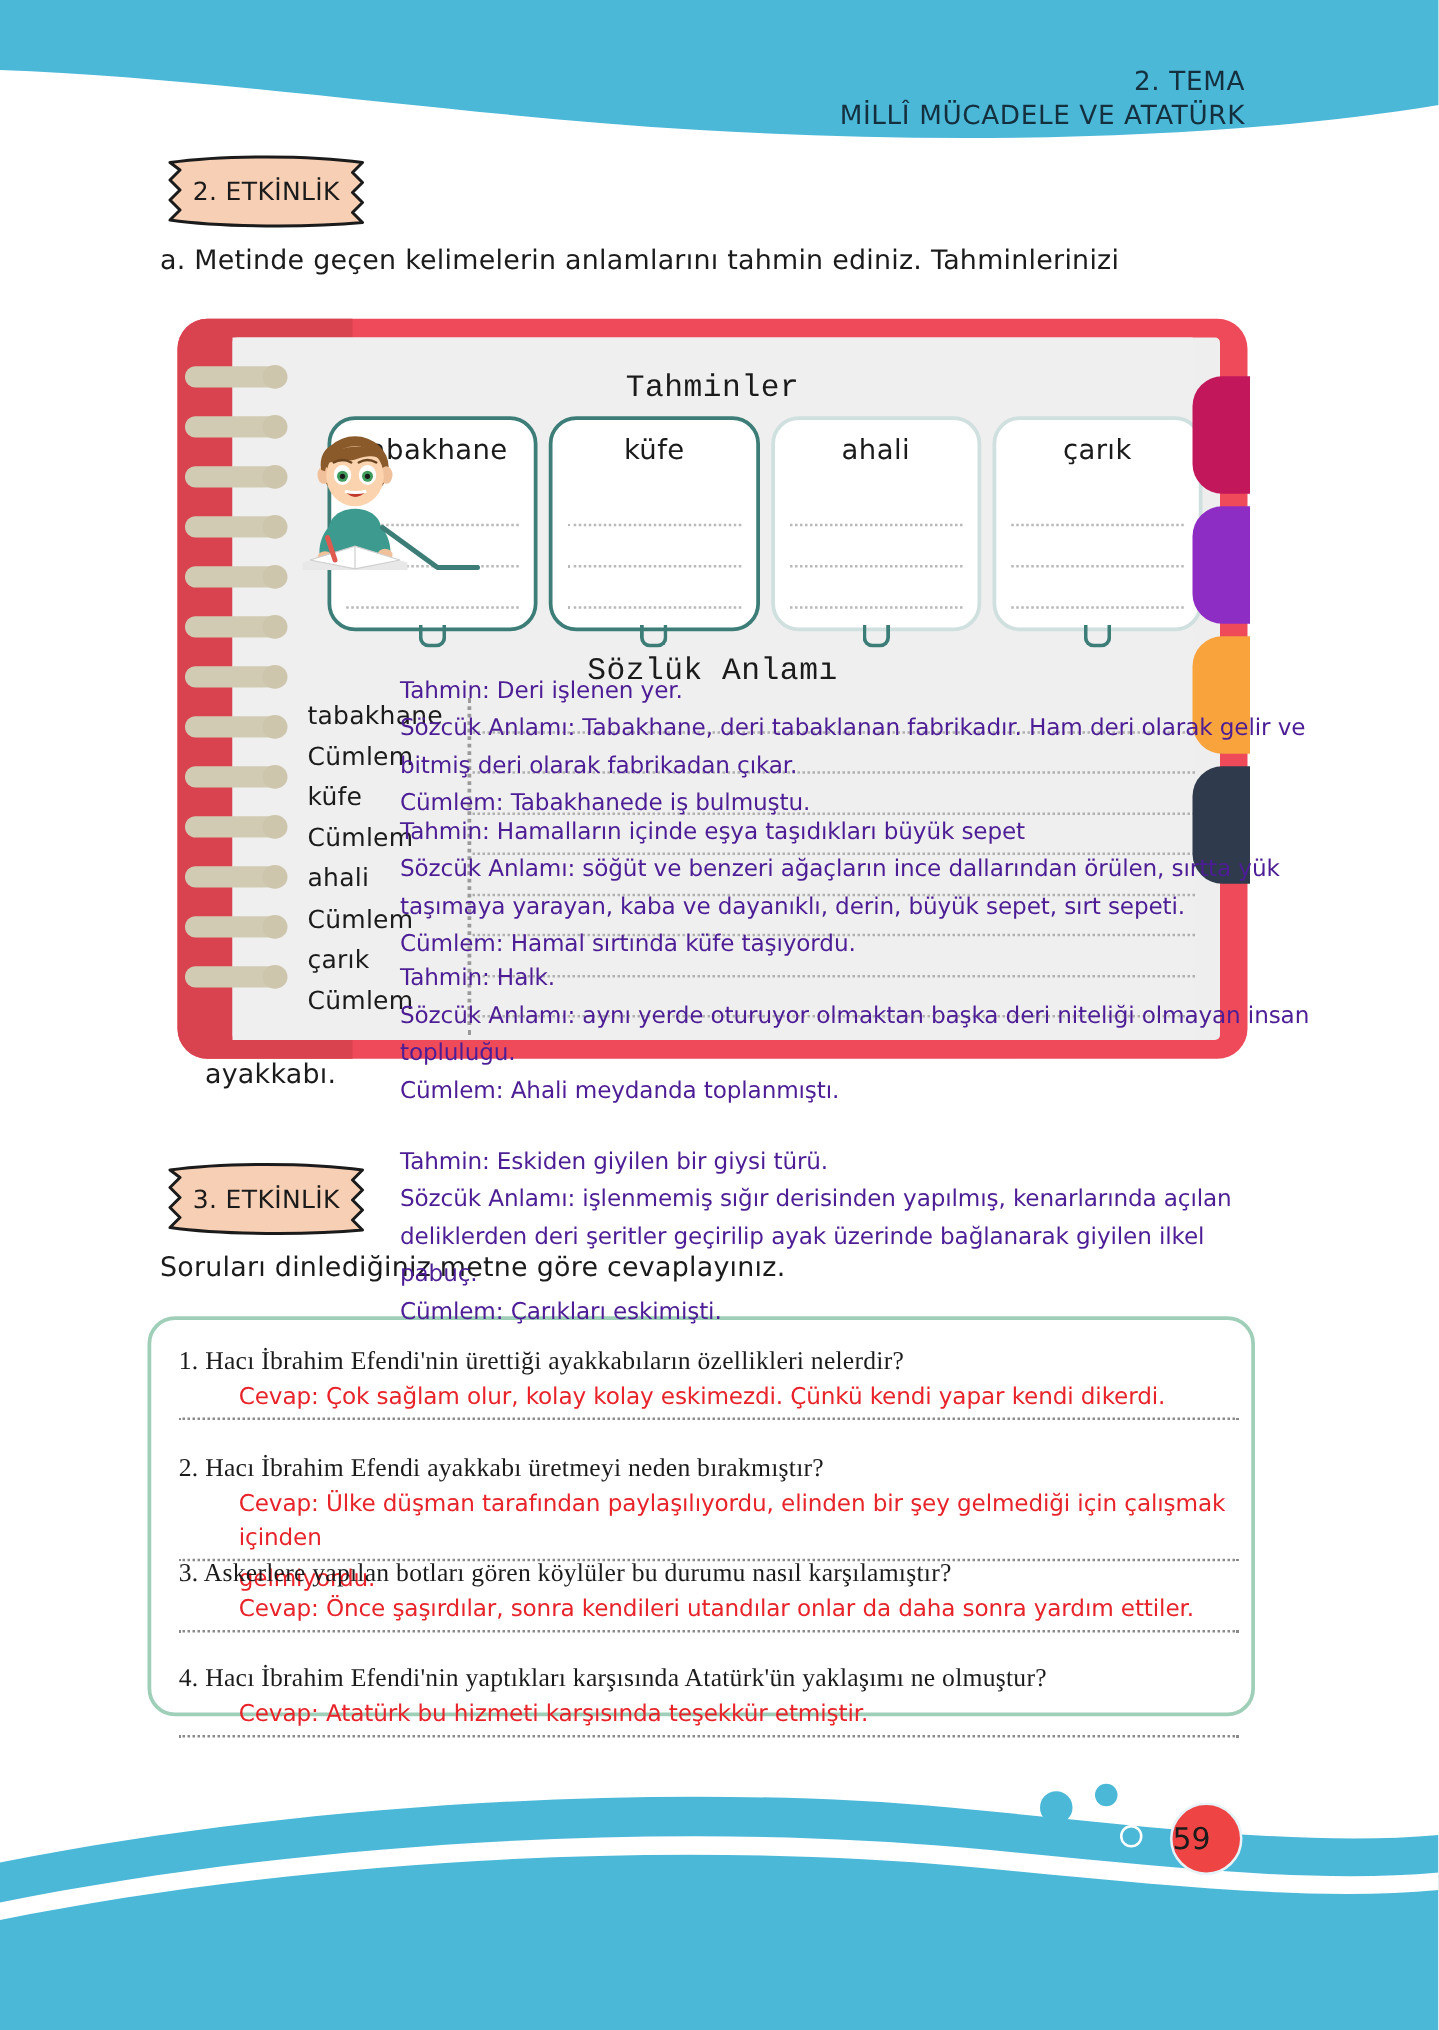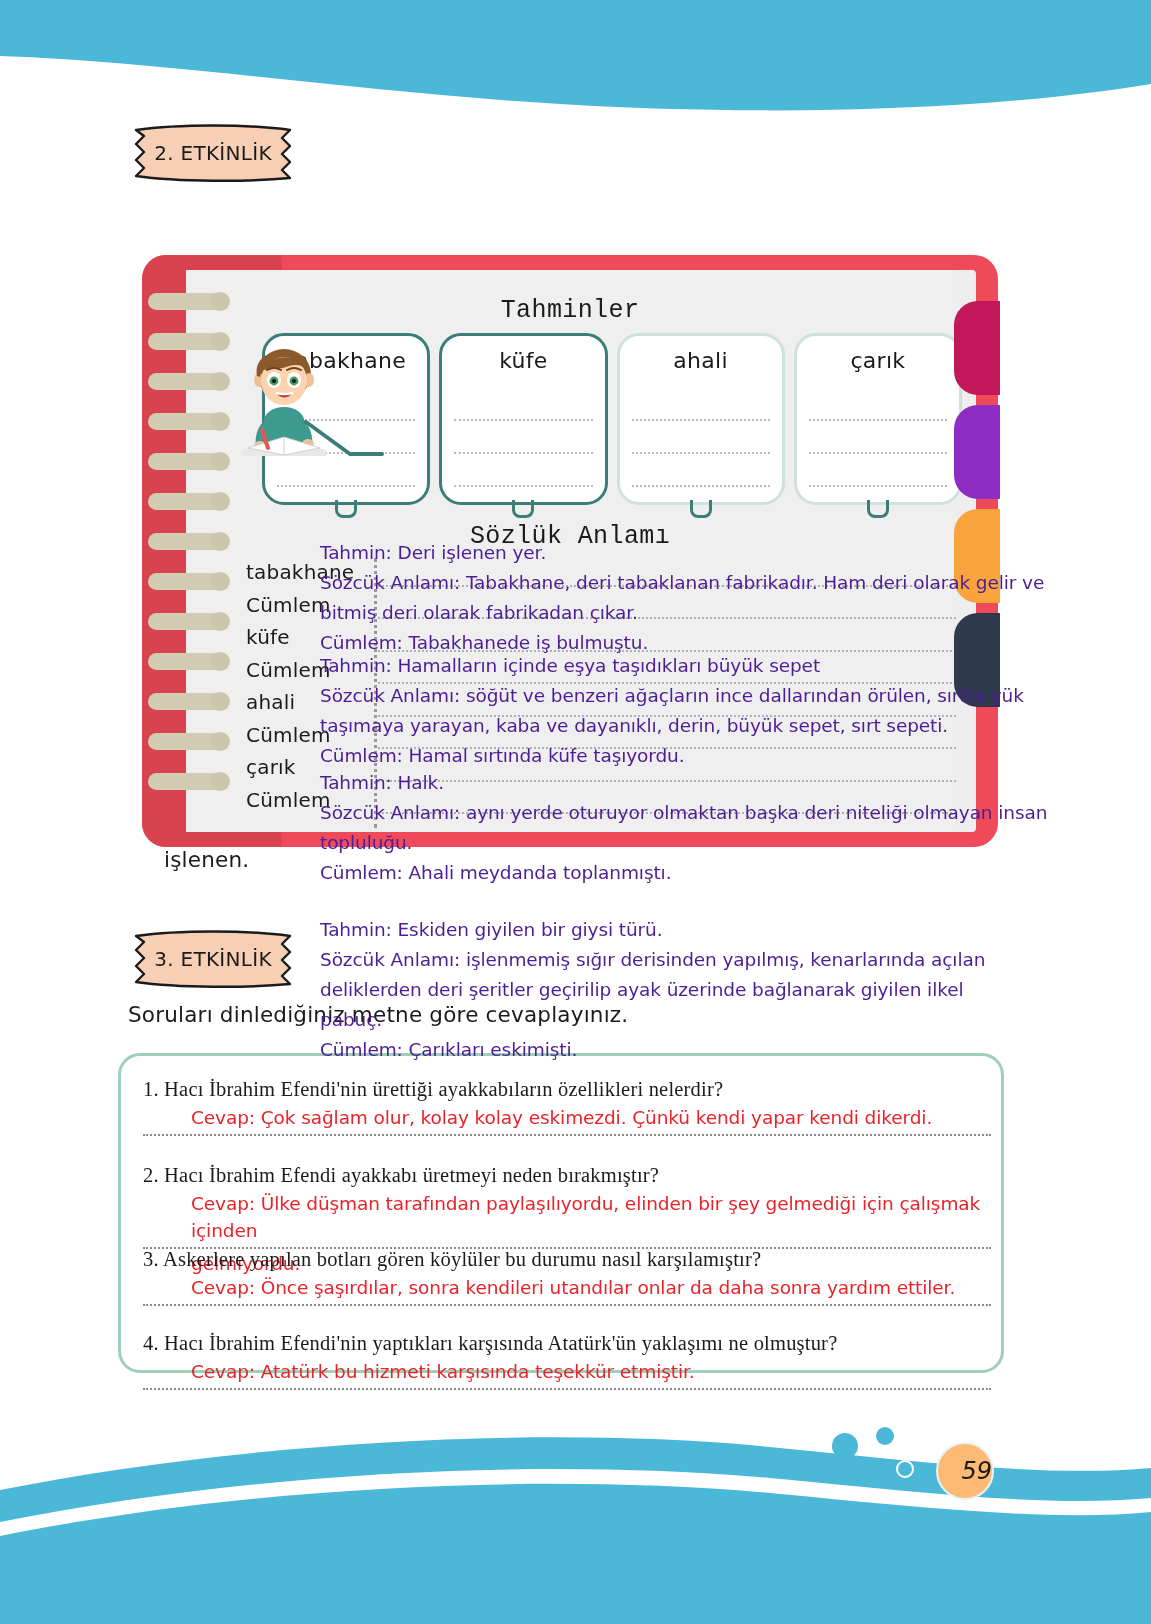--- a/index.html
+++ b/index.html
@@ -341,54 +341,58 @@
     height: 230px;
     overflow: hidden;
   }
   #page-number-circle {
     position: absolute;
     left: 936px;
     top: 1442px;
     width: 58px;
     height: 58px;
     border-radius: 50%;
-    background: #fdba74;
+    background: #ef4444;
     border: 2px solid #e6f3f8;
     display: flex;
     align-items: center;
-    justify-content: flex-end;
+    justify-content: flex-start;
     z-index: 12;
-    font-style: italic;
   }
   #page-number-circle span {
     font-family: "DejaVu Sans", sans-serif;
     font-size: 24px;
     color: #1b1b1b;
   }
 </style>
 </head>
 <body>
 
 <div id="page">
 
   <div class="top-banner">
     <svg width="1151" height="118" viewBox="0 0 1151 118">
       <path d="M0,0 L1151,0 L1151,84 C980,112 760,116 560,104 C360,92 170,62 0,56 Z" fill="#4cb8d8"></path>
     </svg>
+  </div>
+  <div class="tema-block">
+    <div class="tema-line1">2. TEMA</div>
+    <div class="tema-line2">MİLLÎ MÜCADELE VE ATATÜRK</div>
   </div>
 
   <div class="badge" id="badge2">
     <svg width="190" height="62" viewBox="0 0 190 62">
       <path d="M18,8 C60,2 130,2 172,8 L164,16 L172,24 L164,32 L172,40 L164,48 L172,56
                C130,60 60,60 18,54 L26,46 L18,38 L26,30 L18,22 L26,14 Z" fill="#f7cfb4" stroke="#1b1b1b" stroke-width="2.4" stroke-linejoin="round"></path>
     </svg>
     <div class="badge-label">2. ETKİNLİK</div>
   </div>
 
   <div class="instr" id="instr-a">
+    <span>a. Metinde geçen kelimelerin anlamlarını tahmin ediniz. Tahminlerinizi</span>
   </div>
 
   <div id="notebook">
     <div class="nb-frame"></div>
     <div class="nb-frame-dark"></div>
 
     <div class="tab" style="top:46px;  background:#c2185b;"></div>
     <div class="tab" style="top:150px; background:#8e2dc4;"></div>
     <div class="tab" style="top:254px; background:#f9a33c;"></div>
     <div class="tab" style="top:358px; background:#2f3b4c;"></div>
@@ -537,21 +541,21 @@
   <div class="red" id="red-ahali">Tahmin: Halk.
 Sözcük Anlamı: aynı yerde oturuyor olmaktan başka deri niteliği olmayan insan
 topluluğu.
 Cümlem: Ahali meydanda toplanmıştı.</div>
   <div class="red" id="red-carik">Tahmin: Eskiden giyilen bir giysi türü.
 Sözcük Anlamı: işlenmemiş sığır derisinden yapılmış, kenarlarında açılan
 deliklerden deri şeritler geçirilip ayak üzerinde bağlanarak giyilen ilkel pabuç.
 Cümlem: Çarıkları eskimişti.</div>
 
   <div class="instr" id="instr-b">
-    <span class="ind">işlenen.</span>
+    <span class="ind">ayakkabı.</span>
   </div>
 
   <div class="badge" id="badge3">
     <svg width="190" height="62" viewBox="0 0 190 62">
       <path d="M18,8 C60,2 130,2 172,8 L164,16 L172,24 L164,32 L172,40 L164,48 L172,56
                C130,60 60,60 18,54 L26,46 L18,38 L26,30 L18,22 L26,14 Z" fill="#f7cfb4" stroke="#1b1b1b" stroke-width="2.4" stroke-linejoin="round"></path>
     </svg>
     <div class="badge-label">3. ETKİNLİK</div>
   </div>
 

